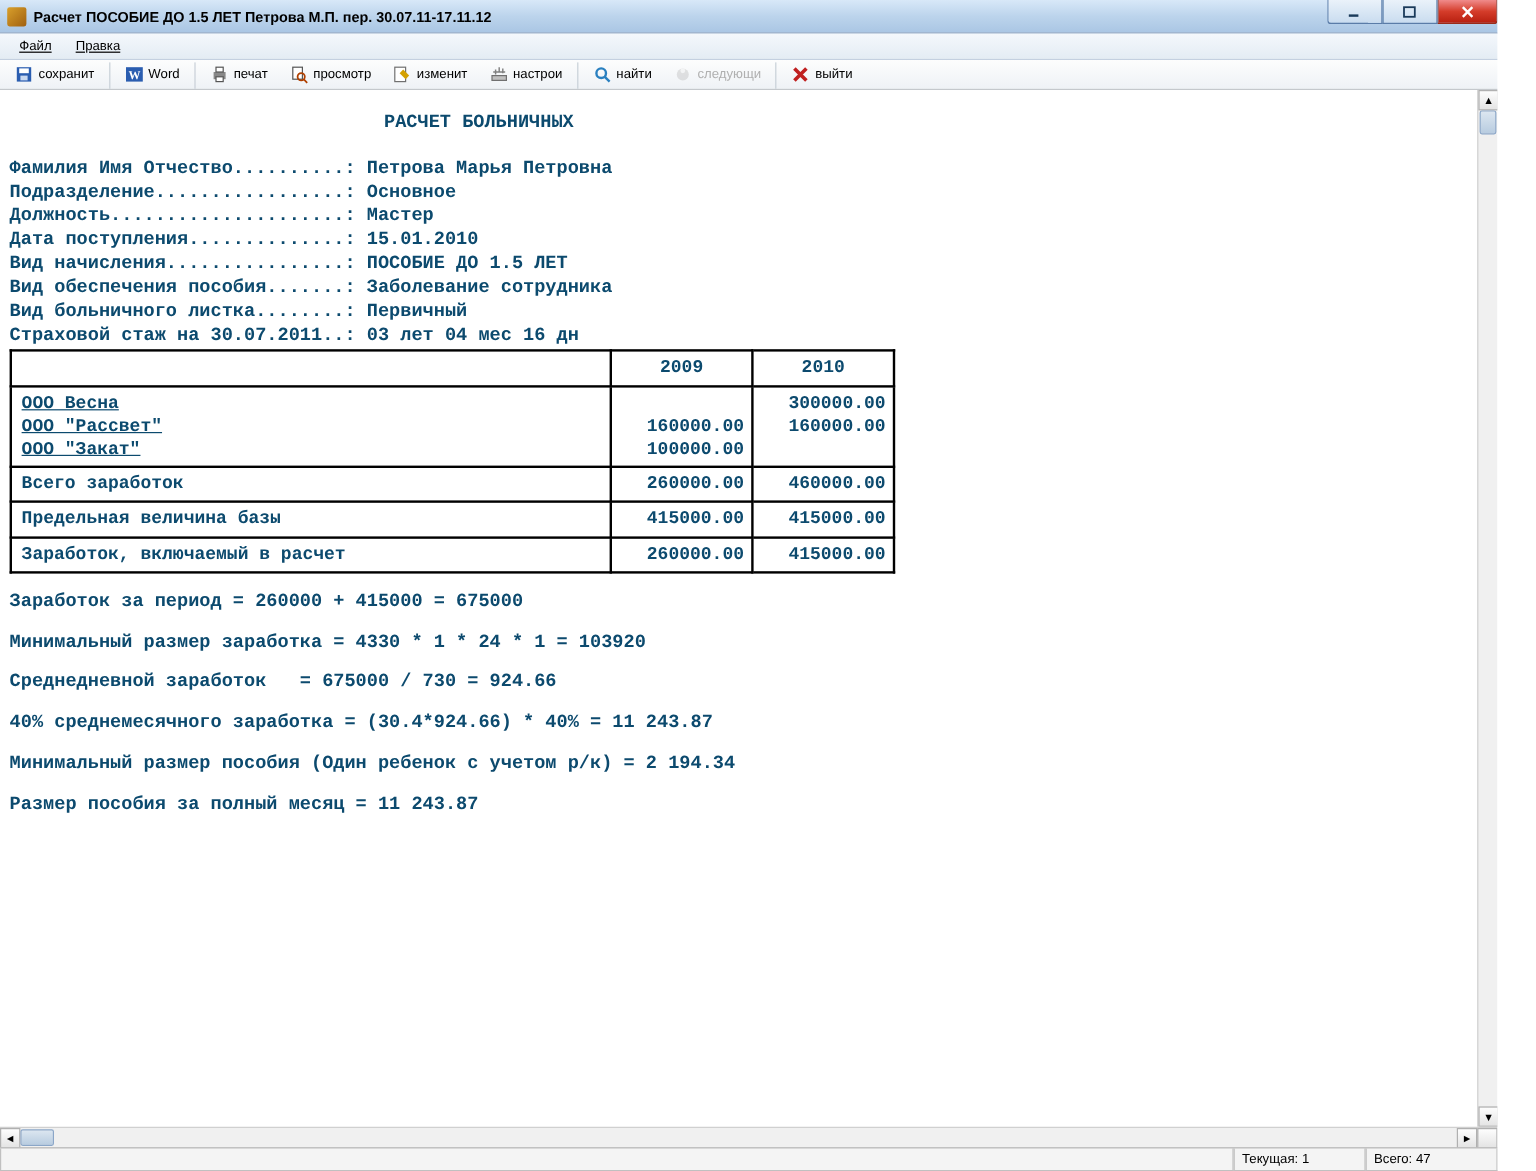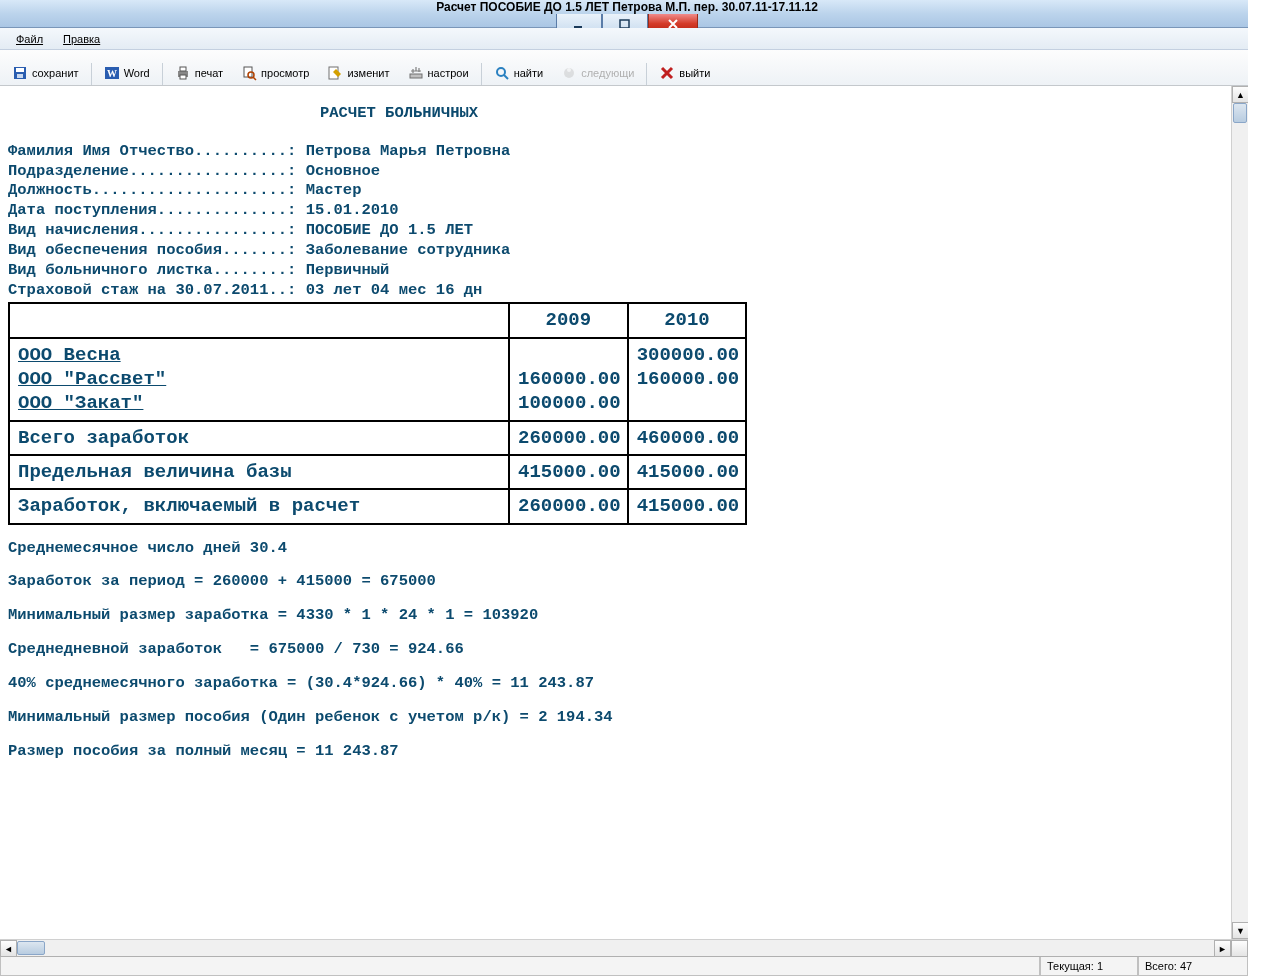--- a/index.html
+++ b/index.html
@@ -14,21 +14,20 @@
     flex-direction: column;
   }
   
   .titlebar {
     height: 28px;
     background: linear-gradient(to bottom, #d8e8f8 0%, #bcd4ec 50%, #aac6e4 100%);
     border-bottom: 1px solid #7a96b8;
     display: flex;
     align-items: center;
     padding-left: 6px;
-    flex-direction: column;
   }
   .titlebar .app-icon {
     width: 16px; height: 16px;
     background: linear-gradient(135deg,#d9a02b,#a06010);
     border-radius: 2px;
     margin-right: 6px;
   }
   .titlebar .title {
     flex: 1;
     color: #000;
@@ -63,21 +62,21 @@
     display: flex; align-items: center;
     padding-left: 6px;
   }
   .menubar span {
     padding: 3px 10px;
     cursor: pointer;
     text-decoration: underline;
   }
   
   .toolbar {
-    height: 36px;
+    height: 25px;
     background: linear-gradient(to bottom,#fdfdfd,#eef2f6);
     border-bottom: 1px solid #c4c8cc;
     display: flex; align-items: flex-end;
     padding: 0 4px;
     gap: 2px;
   }
   .tb-btn {
     display: flex; align-items: center; gap: 4px;
     padding: 3px 7px;
     cursor: pointer;
@@ -152,21 +151,21 @@
     border-collapse: collapse;
     margin-top: 2px;
     margin-bottom: 14px;
   }
   table.earn td, table.earn th {
     border: 2px solid #000;
     padding: 4px 8px;
     text-align: left;
     vertical-align: top;
     font-family: "Courier New", monospace;
-    font-size: 19px;
+    font-size: 15px;
     font-weight: bold;
   }
   table.earn th { text-align: center; vertical-align: middle; }
   table.earn .num { text-align: right; padding-right: 6px; }
   table.earn td.c0 { width: 500px; }
   table.earn td.c1, table.earn th.c1 { width: 118px; }
   table.earn td.c2, table.earn th.c2 { width: 118px; }
   .calc-line { margin-top: 14px; white-space: pre; }
   
   .statusbar {
@@ -348,21 +347,20 @@
       </tr>
       <tr>
         <td class="c0">Заработок, включаемый в расчет</td>
         <td class="c1 num">260000.00</td>
         <td class="c2 num">415000.00</td>
       </tr>
     </tbody>
       </table>
 
     <div id="calc-lines">
-        <div class="calc-line" style="margin-top: 0px;">Среднемесячное число дней 30.4</div>
         <div class="calc-line">Заработок за период = 260000 + 415000 = 675000</div>
         <div class="calc-line">Минимальный размер заработка = 4330 * 1 * 24 * 1 = 103920</div>
         <div class="calc-line">Среднедневной заработок   = 675000 / 730 = 924.66</div>
         <div class="calc-line">40% среднемесячного заработка = (30.4*924.66) * 40% = 11 243.87</div>
         <div class="calc-line">Минимальный размер пособия (Один ребенок с учетом р/к) = 2 194.34</div>
         <div class="calc-line">Размер пособия за полный месяц = 11 243.87</div>
       </div>
   </div>
 
   <div class="doc-scroll-v">
@@ -377,19 +375,19 @@
     <div class="sb-track-h">
         <div class="sb-thumb-h"></div>
       </div>
     <div class="sb-btn">►</div>
     <div class="sb-btn" style="border-left:1px solid #b0b0b0"></div>
   </div>
 </div>
 
 <div class="statusbar">
   <div class="sb-spacer"></div>
-  <div class="sb-cell" style="width:98px">
+  <div class="sb-cell" style="width:110px">
     <span>Текущая:</span>&nbsp;<span>1</span>
   </div>
   <div class="sb-cell" style="width:110px">
     <span>Всего:</span>&nbsp;<span>47</span>
   </div>
 </div>
 
 </body></html>

